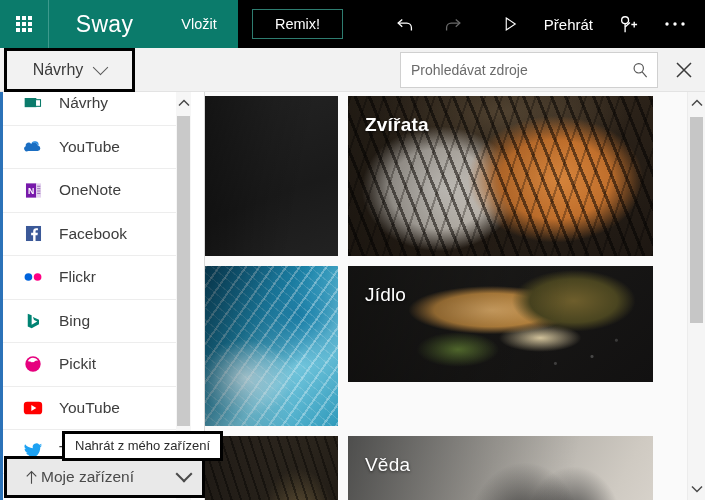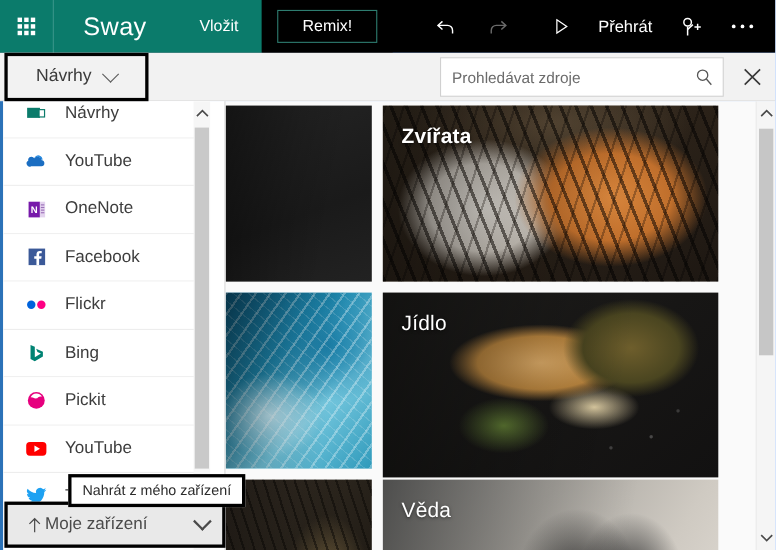--- a/index.html
+++ b/index.html
@@ -2,21 +2,21 @@
 <html><head>
 <meta charset="utf-8">
 <style>
   * { box-sizing: border-box; margin: 0; padding: 0; }
   html, body {
     width: 705px; height: 500px;
     overflow: hidden;
     font-family: "Liberation Sans", sans-serif;
     background: #ffffff;
   }
-  #app { position: relative; width: 705px; height: 500px; overflow: hidden; background:#3b82f6; }
+  #app { position: relative; width: 705px; height: 500px; overflow: hidden; background:#ef4444; }
 
   
   .topbar {
     position: absolute; top: 0; left: 0; width: 705px; height: 48px;
     background: #000000;
     display: flex; align-items: center;
   }
   .waffle-wrap {
     width: 49px; height: 48px;
     display: flex; align-items: center; justify-content: center;
@@ -343,21 +343,21 @@
           </div>
           <div class="tile ph-tiger" style="width: 305px; height: 160px; margin-left: 0px;">
             <div class="shade"></div>
             <div class="cap">Zvířata</div>
           </div>
         </div>
         <div class="tilerow" style="top: 174px;">
           <div class="tile ph-water" style="width: 133px; height: 160px; margin-left: 0px;">
             <div class="shade"></div>
           </div>
-          <div class="tile ph-food" style="width: 305px; height: 168px; margin-left: 0px;">
+          <div class="tile ph-food" style="width: 305px; height: 116px; margin-left: 0px;">
             <div class="shade"></div>
             <div class="cap">Jídlo</div>
           </div>
         </div>
         <div class="tilerow" style="top: 344px;">
           <div class="tile ph-rock" style="width: 133px; height: 160px; margin-left: 0px;">
             <div class="shade"></div>
           </div>
           <div class="tile ph-science" style="width: 305px; height: 160px; margin-left: 0px;">
             <div class="shade"></div>

